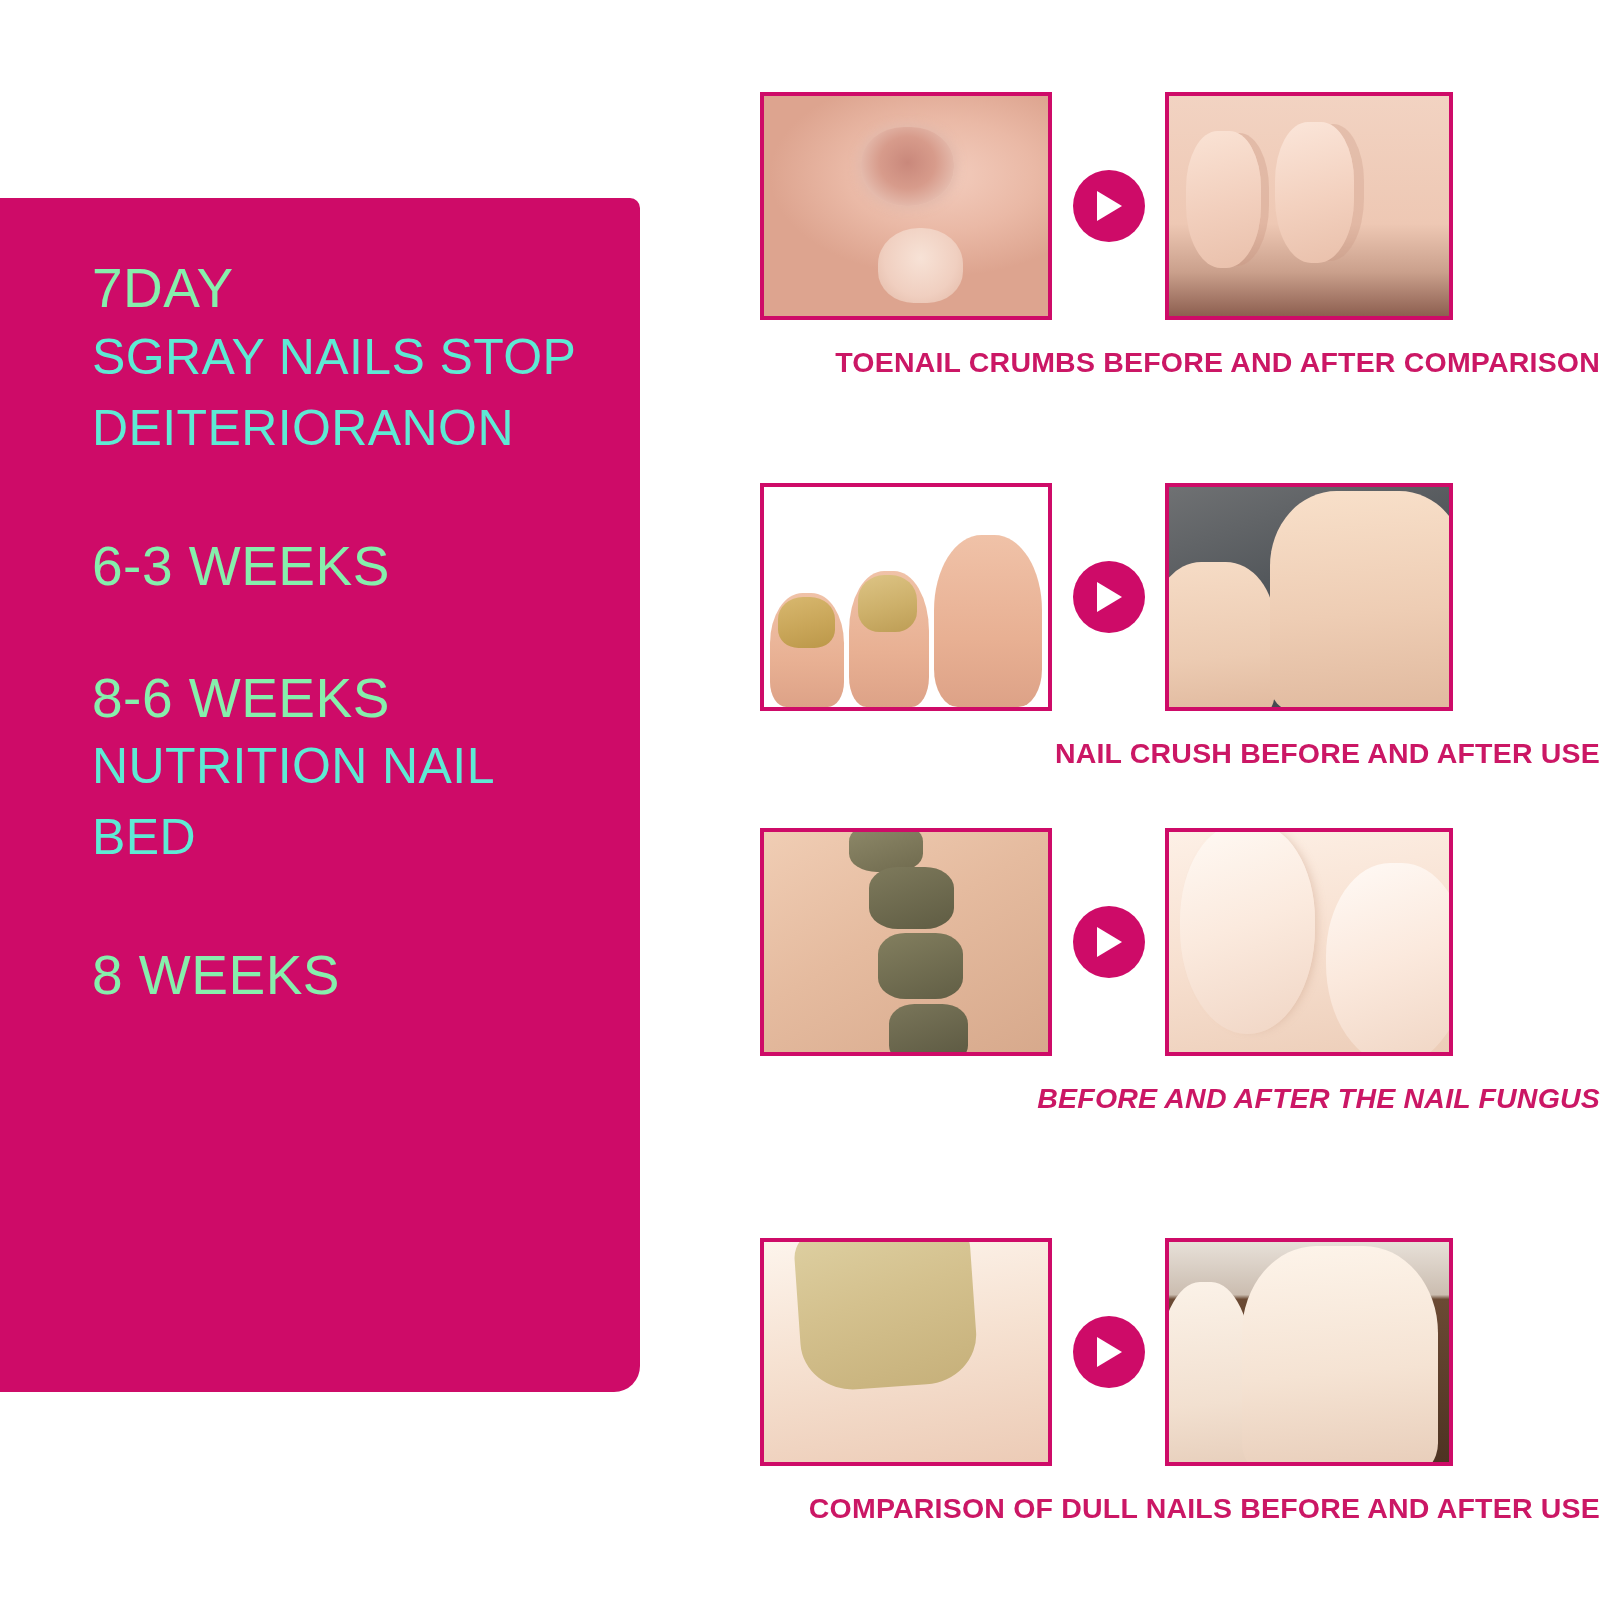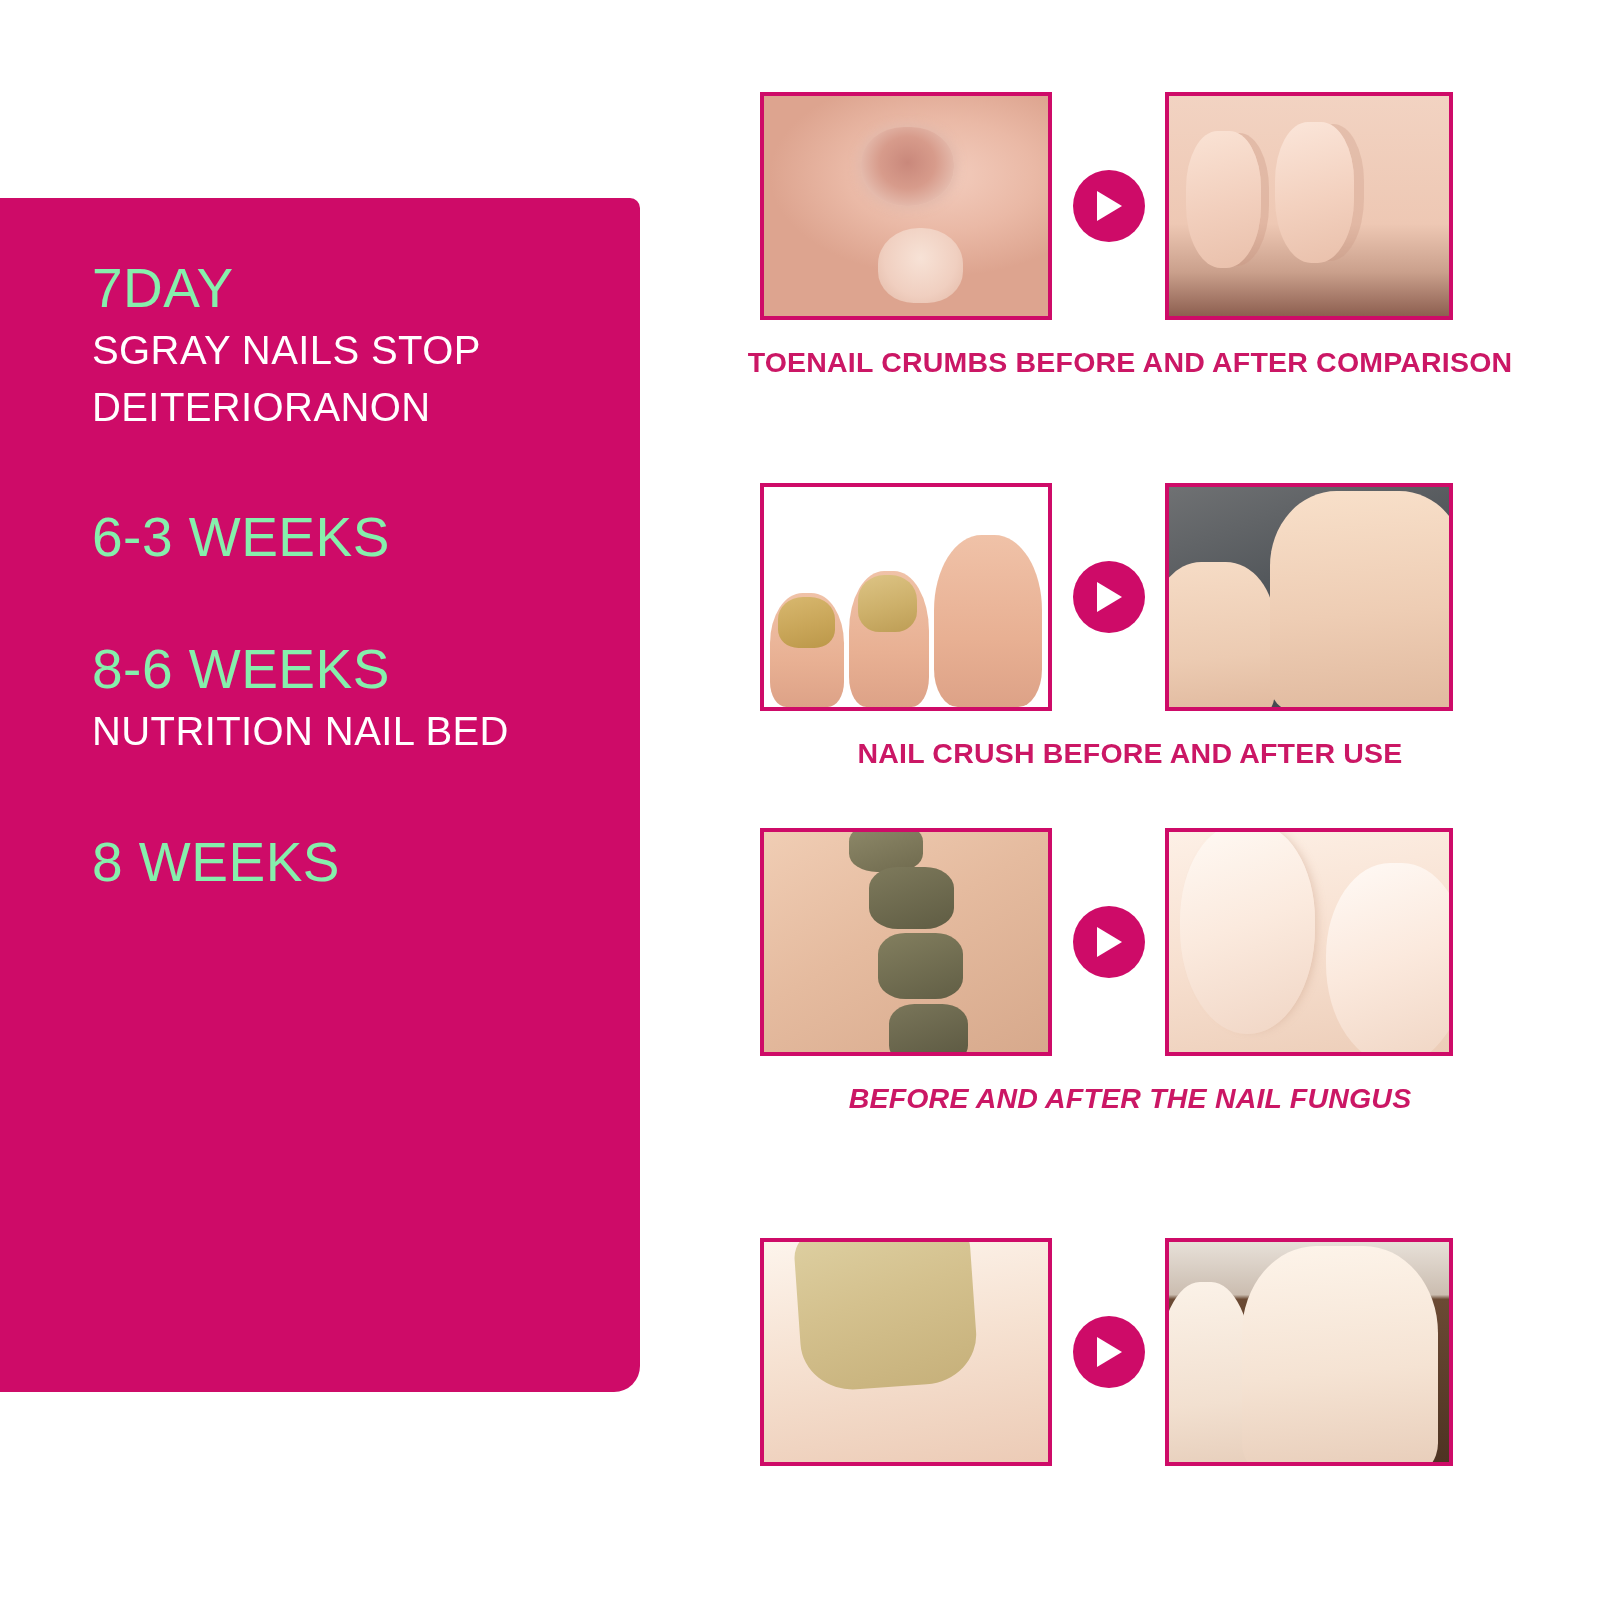--- a/index.html
+++ b/index.html
@@ -35,22 +35,22 @@
   .benefit-item:last-child { margin-bottom: 0; }
   .benefit-duration {
     color: #86efac;
     font-size: 55px;
     font-weight: 400;
     letter-spacing: 0.5px;
     line-height: 1.05;
     white-space: nowrap;
   }
   .benefit-desc {
-    color: #ffffff;
-    font-size: 40px;
+    color: #5eead4;
+    font-size: 50px;
     font-weight: 400;
     letter-spacing: 0.4px;
     line-height: 1.42;
     margin-top: 4px;
     max-width: 510px;
   }
 
   
   #comparisons {
     position: absolute;
@@ -96,21 +96,21 @@
     height: 72px;
     border-radius: 50%;
     background: #ce0b68;
     display: flex;
     align-items: center;
     justify-content: center;
   }
   .play-button svg { display: block; }
 
   .row-caption {
-    text-align: center;
+    text-align: right;
     color: #cb1765;
     font-size: 28.5px;
     font-weight: 700;
     letter-spacing: 0.2px;
     margin-top: 26px;
     white-space: nowrap;
   }
 
   
   .skin-a { background:
@@ -322,15 +322,16 @@
       </div>
       <div class="play-button">
         <svg width="30" height="34" viewBox="0 0 30 34" aria-hidden="true">
           <polygon points="3,2 28,17 3,32" fill="#ffffff"></polygon>
         </svg>
       </div>
       <div class="photo-frame after">
         <div class="photo ph-r4a"></div>
       </div>
     </div>
+    <div class="row-caption">COMPARISON OF DULL NAILS BEFORE AND AFTER USE</div>
   </div>
 
 </div>
 
 </body></html>

